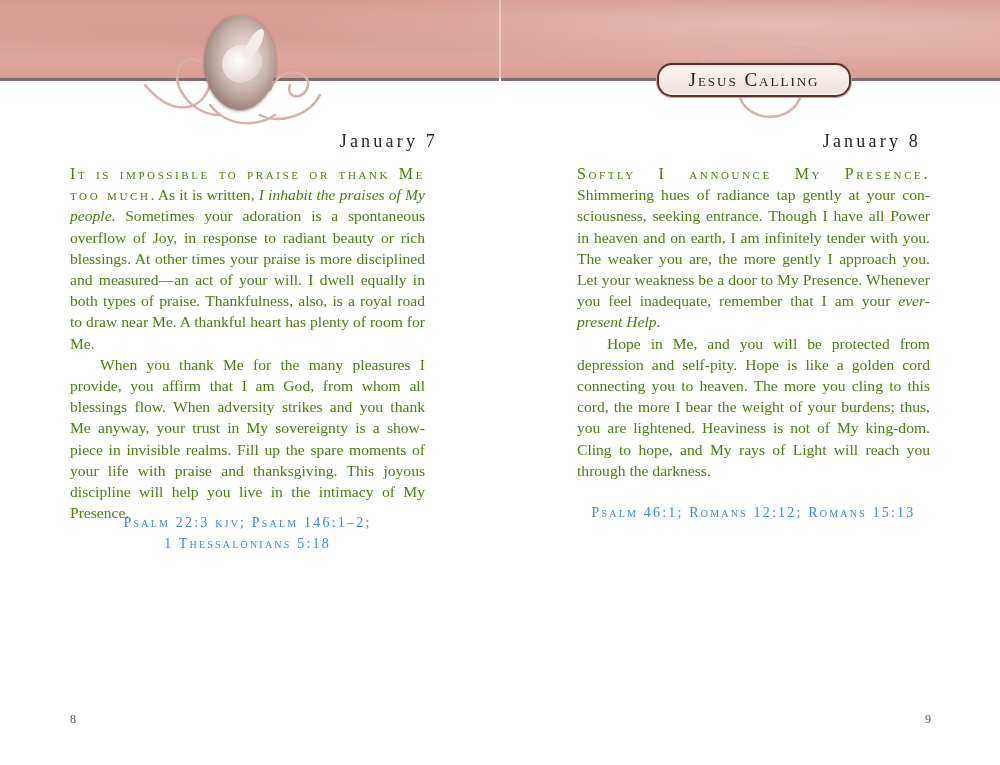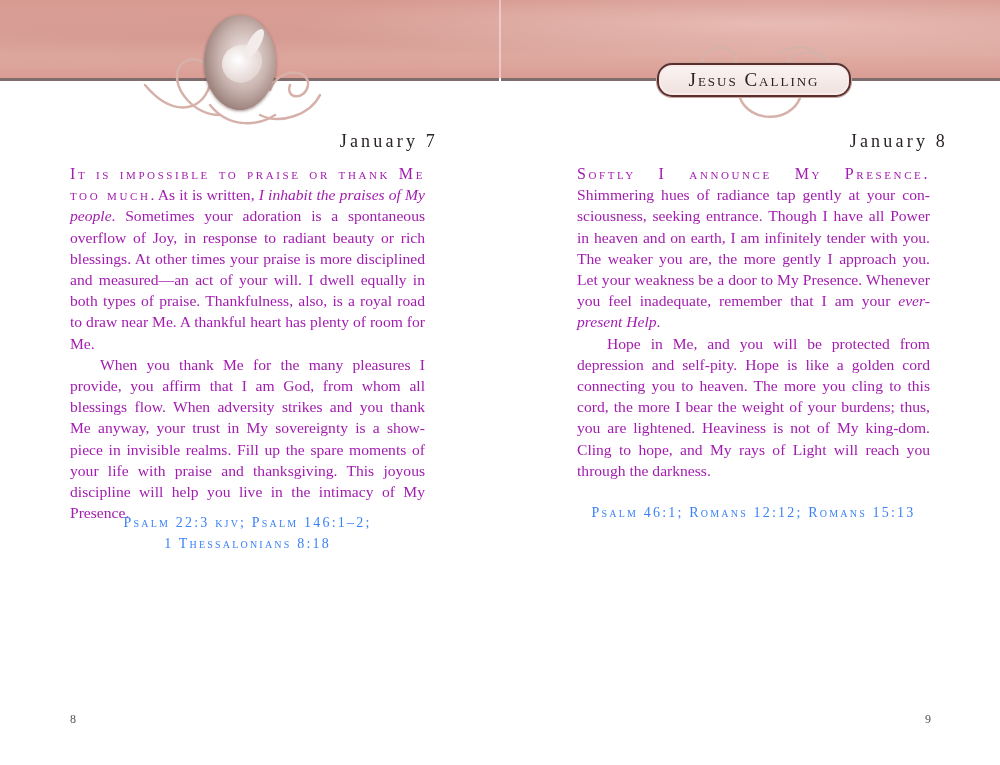--- a/index.html
+++ b/index.html
@@ -27,23 +27,23 @@
   .oval .thumb { position:absolute; left:44px; top:12px; width:12px; height:34px; border-radius:50%;
           background:#f3ecea; transform:rotate(30deg); }
 
   .title-plate { position:absolute; left:157px; top:63px; width:190px; height:30px; border-radius:15px;
           border:2px solid #5b2f2c; background: linear-gradient(180deg,#fbf4f2,#efe1de);
           box-shadow: inset 0 0 0 2px #f7eceb, 0 0 0 1px #c7a6a2;
           display:flex; align-items:center; justify-content:center; }
   .title-plate span { font-variant: small-caps; letter-spacing:2px; font-size:19px; color:#2d2020; }
 
   .date { position:absolute; top:131px; right:62px; font-size:18px; letter-spacing:3.2px; color:#2a2424; }
-  .page.right .date { right:52px;margin-left:23px; }
+  .page.right .date { right:79px;margin-left:23px; }
 
-  .body { position:absolute; top:163px; font-size:15.6px; line-height:21.2px; text-align:justify; color:#a21caf; }
+  .body { position:absolute; top:163px; font-size:15.6px; line-height:21.2px; text-align:justify; color:#4d7c0f; }
   .page.left .body { left:70px; width:355px; }
   .page.right .body { left:77px; width:353px; }
   .body p { margin:0; }
   .body p + p { text-indent:30px; }
   .lead { font-variant: small-caps; letter-spacing:2.6px; font-size:16px; }
   .body p.first { text-align-last:auto; }
   em { font-style:italic; }
 
   .refs { position:absolute; text-align:center; font-variant:small-caps; letter-spacing:2.2px; font-size:14px; line-height:21px; color:#3b82f6; }
   .page.left .refs { left:70px; width:355px; top:512px; }
@@ -77,21 +77,21 @@
 
   <div class="date">January 7</div>
 
   <div class="body">
     <p class="first"><span class="lead">It is impossible to praise or thank Me too much</span><span>. As it is written, </span><em>I inhabit the praises of My people</em><span>. Sometimes your adoration is a spontaneous overflow of Joy, in response to radiant beauty or rich blessings. At other times your praise is more disciplined and measured—an act of your will. I dwell equally in both types of praise. Thankfulness, also, is a royal road to draw near Me. A thankful heart has plenty of room for Me.</span></p>
     <p>When you thank Me for the many pleasures I provide, you affirm that I am God, from whom all blessings flow. When adversity strikes and you thank Me anyway, your trust in My sovereignty is a show-piece in invisible realms. Fill up the spare moments of your life with praise and thanksgiving. This joyous discipline will help you live in the intimacy of My Presence.</p>
   </div>
 
   <div class="refs">
     <div>Psalm 22:3 kjv; Psalm 146:1–2;</div>
-    <div>1 Thessalonians 8:18</div>
+    <div>1 Thessalonians 5:18</div>
   </div>
 
   <div class="pnum">8</div>
 </div>
 
 <div class="page right">
   <svg class="swirl" style="left:180px;top:38px" width="170" height="80" viewBox="0 0 170 80">
     <g fill="none" stroke="#d6b1aa" stroke-width="2.5" stroke-linecap="round">
       <path d="M30 55 C 10 30, 25 5, 45 10 C 60 15, 60 35, 45 40"></path>
       <path d="M60 60 C 70 85, 110 85, 120 60"></path>

